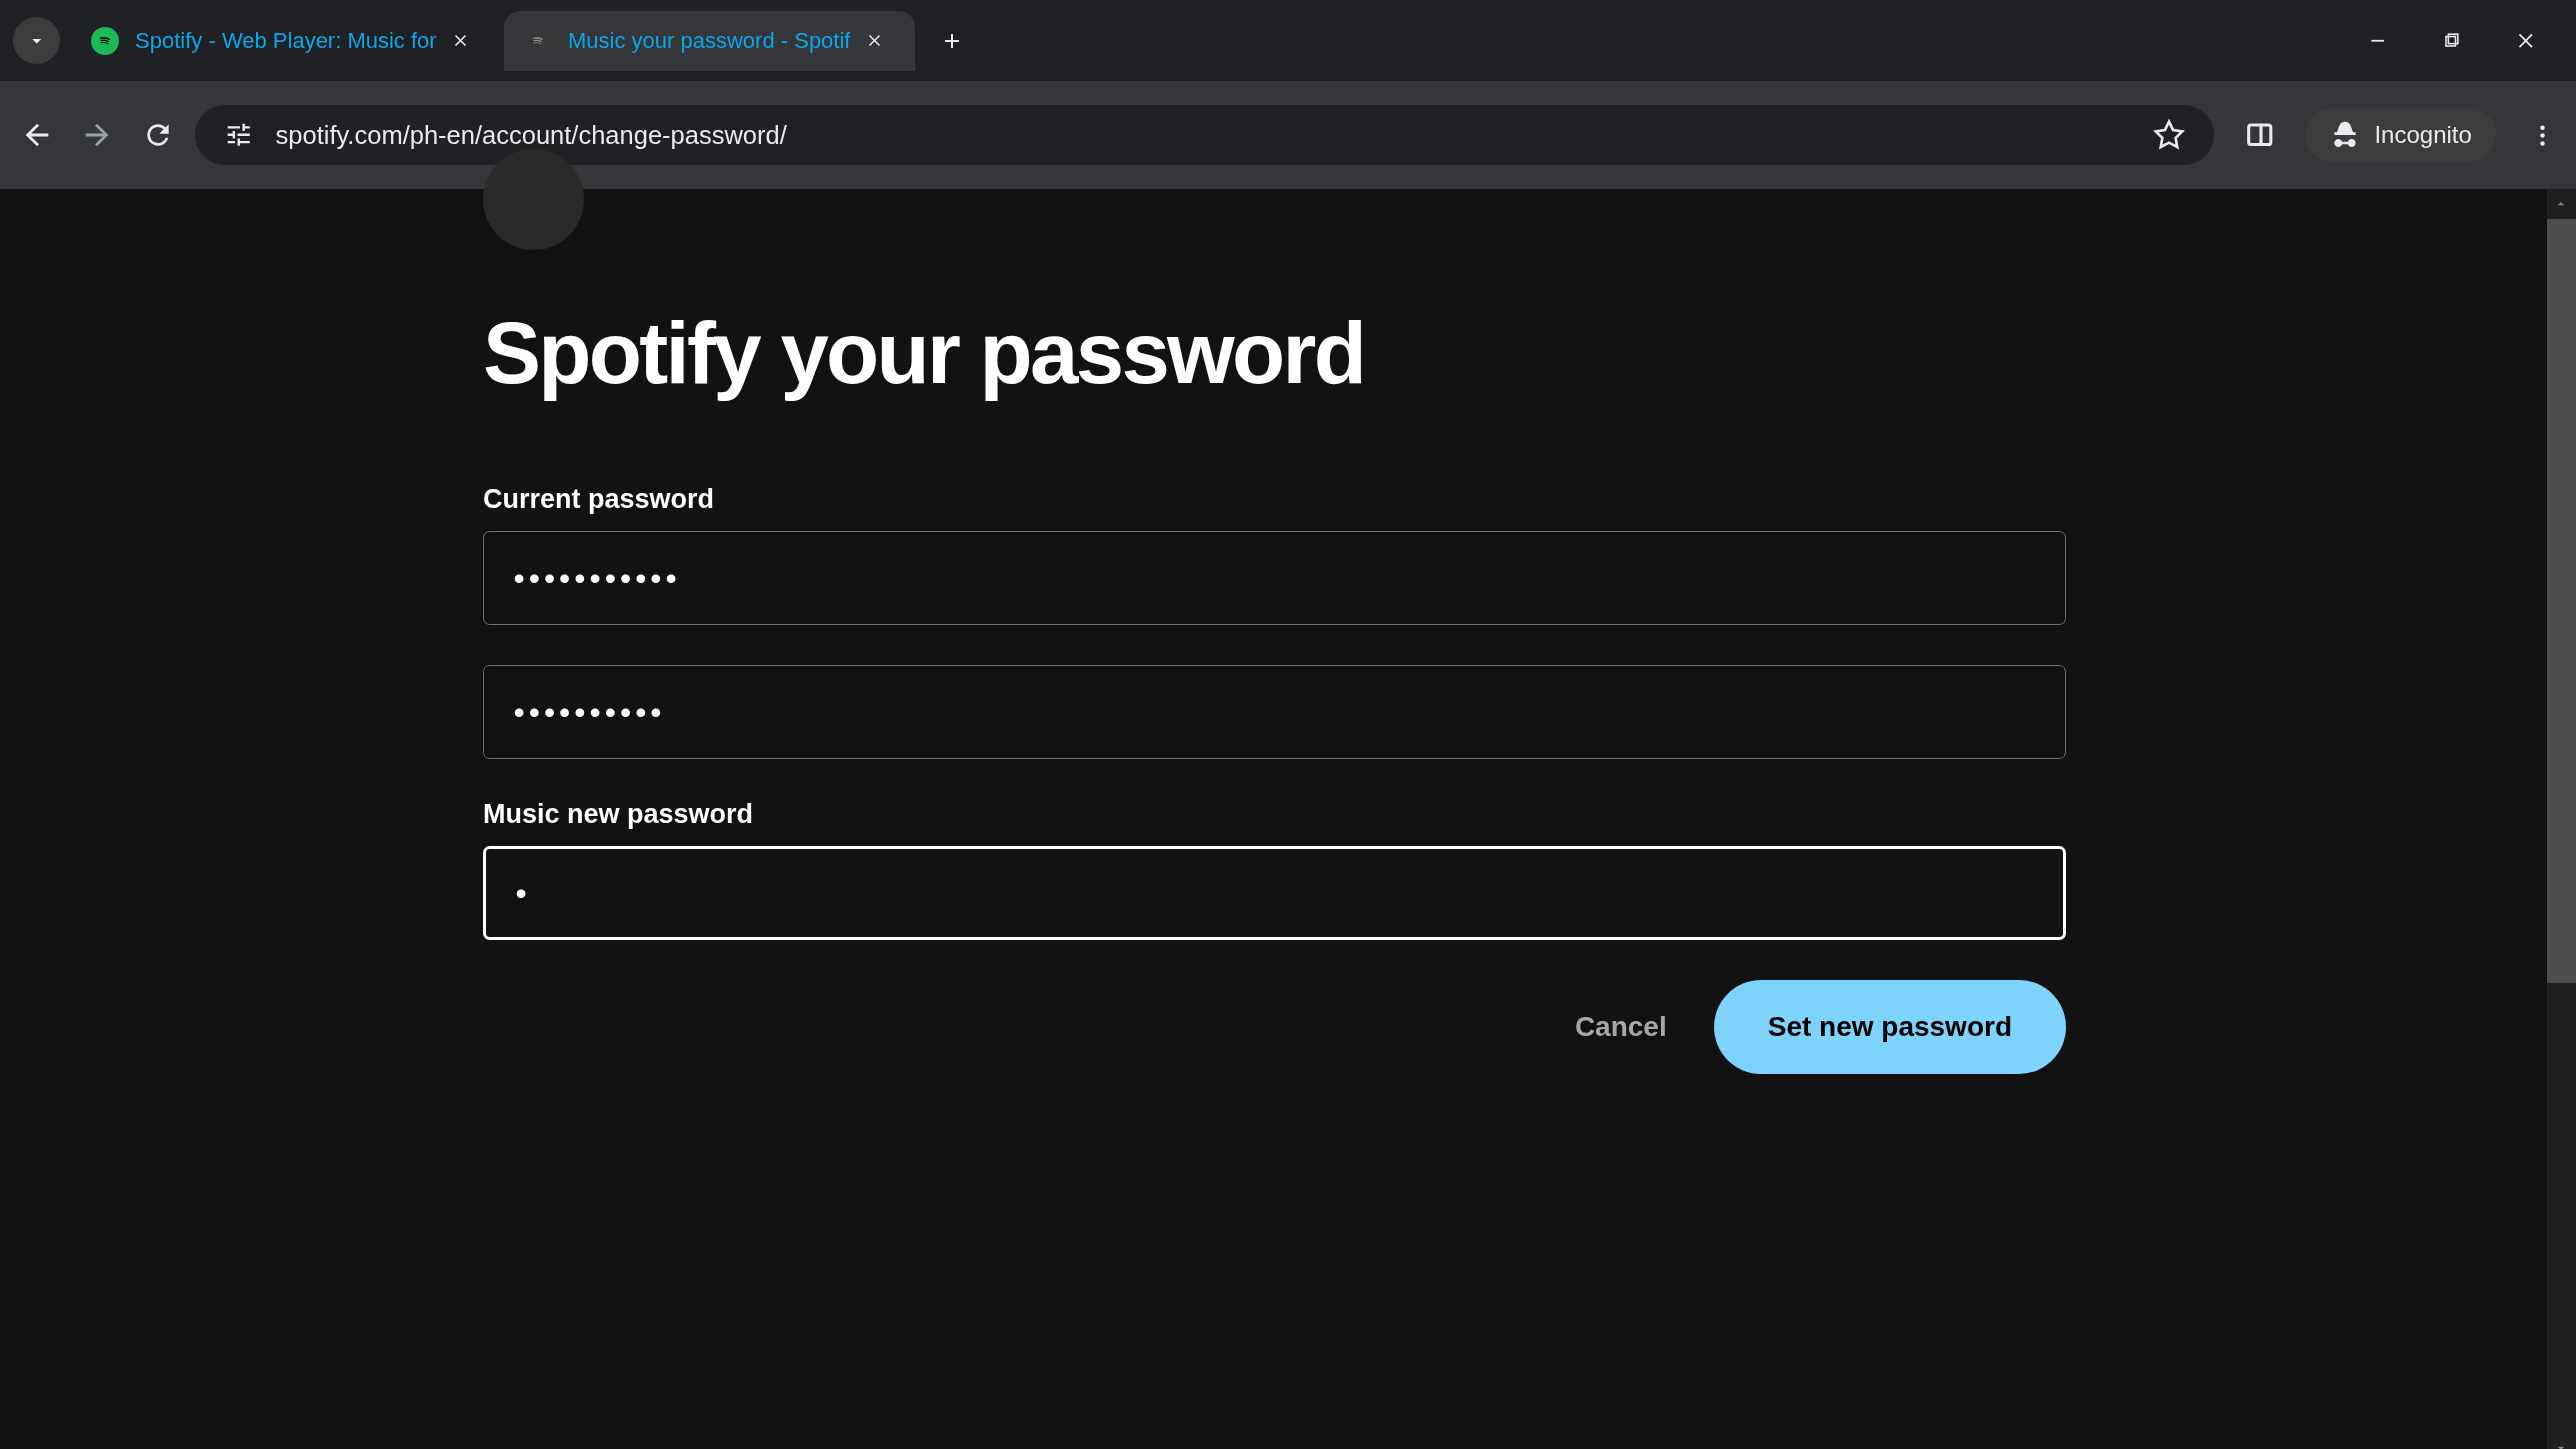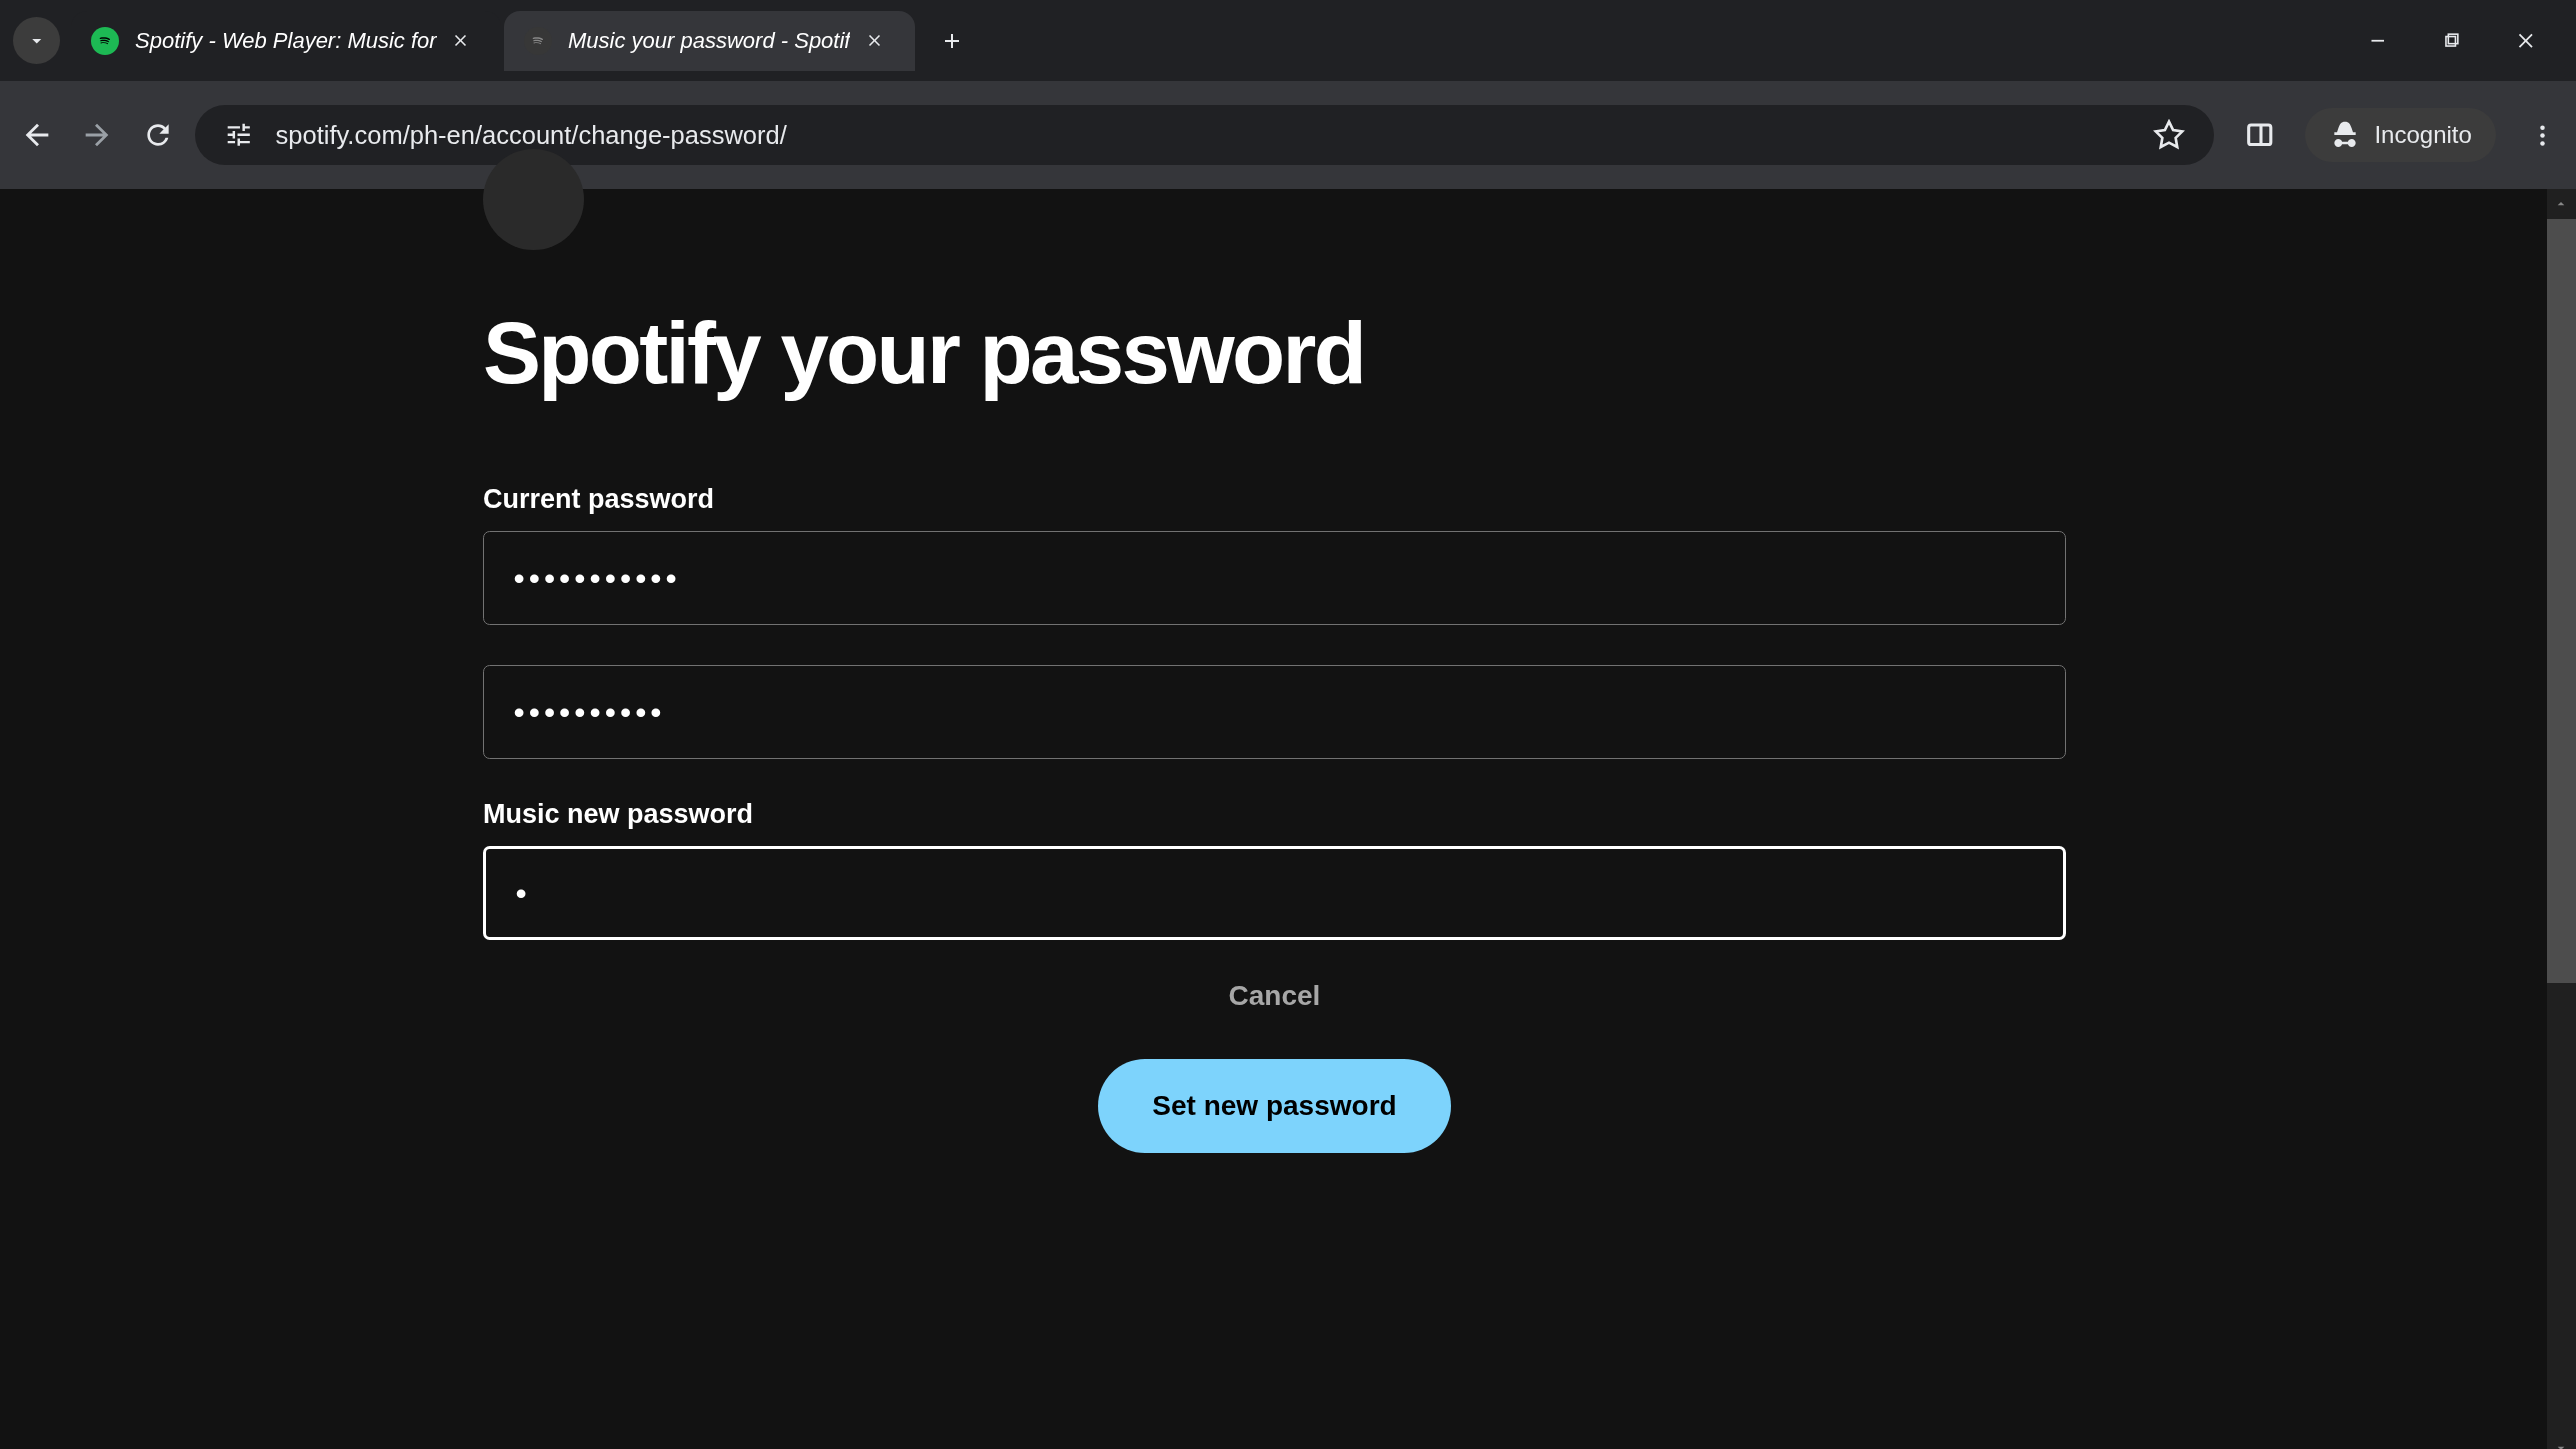--- a/index.html
+++ b/index.html
@@ -68,26 +68,25 @@
     .spotify-favicon-dark {
       width: 28px;
       height: 28px;
       border-radius: 50%;
       background: #373737;
       display: flex;
       align-items: center;
       justify-content: center;
     }
     .tab-title {
-      color: #ffffff;
+      color: #0ea5e9;
       font-size: 22px;
       white-space: nowrap;
       overflow: hidden;
       flex: 1;
-      font-style: italic;
     }
     .tab-close {
       width: 27px;
       height: 27px;
       display: flex;
       align-items: center;
       justify-content: center;
       margin-left: 10.7px;
       flex-shrink: 0;
     }
@@ -251,24 +250,22 @@
       font-family: Arial, sans-serif;
     }
     .password-input.focused {
       border: 3.4px solid #ffffff;
       outline: none;
     }
     .button-row {
       width: 1583px;
       display: flex;
       justify-content: flex-end;
-      align-items: center;
       gap: 47px;
       margin-top: 40px;
-      flex-direction: column;
     }
     .cancel-btn {
       color: #a7a7a7;
       font-size: 28px;
       font-weight: 700;
       background: none;
       border: none;
     }
     .submit-btn {
       background: #7dd3fc;

